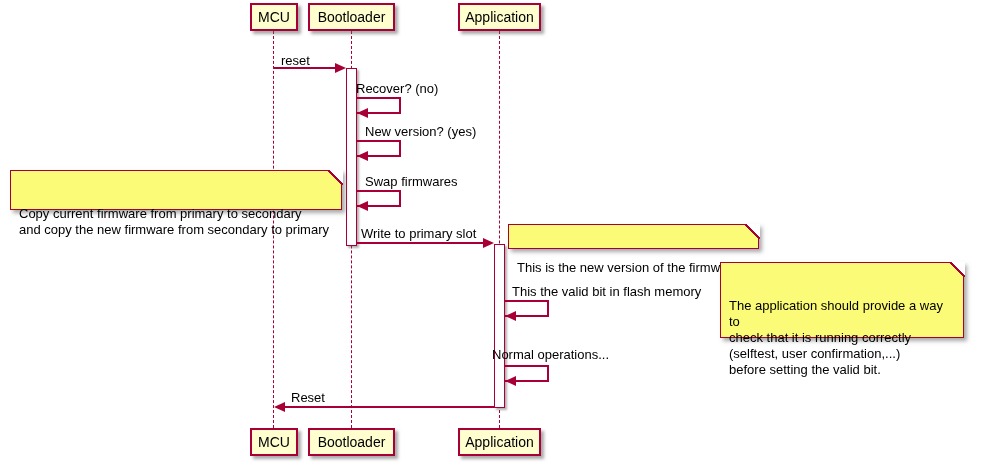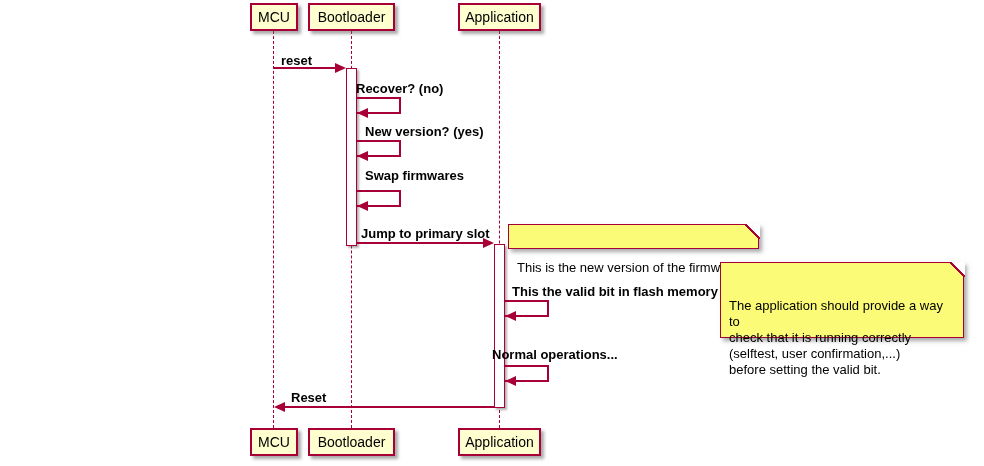--- a/index.html
+++ b/index.html
@@ -45,21 +45,20 @@
     border: 1.5px solid var(--border);
     box-shadow: 2px 2px 2px rgba(100,100,100,0.5);
     z-index: 3;
   }
   .msg-label {
     position: absolute;
     font-size: 13px;
     line-height: 15px;
     white-space: nowrap;
     z-index: 5;
-    font-weight: bold;
   }
   .hline {
     position: absolute;
     height: 0;
     border-top: 2px solid var(--border);
     z-index: 4;
   }
   .loop {
     position: absolute;
     width: 44px;
@@ -144,40 +143,45 @@
   <div class="ah-r" style="left:335px; top:63px;"></div>
 
   <div class="msg-label" style="left:356px; top:81px;">Recover? (no)</div>
   <div class="loop" style="left:357px; top:97px;"></div>
   <div class="ah-l" style="left:357px; top:108px;"></div>
 
   <div class="msg-label" style="left:365px; top:124px;">New version? (yes)</div>
   <div class="loop" style="left:357px; top:140px;"></div>
   <div class="ah-l" style="left:357px; top:151px;"></div>
 
-  <div class="msg-label" style="left:365px; top:168px;">Swap firmwares</div>
+  <div class="msg-label" style="left:365px; top:174px;">Swap firmwares</div>
   <div class="loop" style="left:357px; top:190px;"></div>
   <div class="ah-l" style="left:357px; top:201px;"></div>
 
-  <div class="msg-label" style="left:361px; top:226px;">Jump to primary slot</div>
+  <div class="msg-label" style="left:361px; top:226px;">Write to primary slot</div>
   <div class="hline" style="left:357px; top:242px; width:128px;"></div>
   <div class="ah-r" style="left:483px; top:238px;"></div>
 
   <div class="msg-label" style="left:512px; top:284px;">This the valid bit in flash memory</div>
   <div class="loop" style="left:505px; top:300px;"></div>
   <div class="ah-l" style="left:505px; top:311px;"></div>
 
   <div class="msg-label" style="left:492px; top:347px;">Normal operations...</div>
   <div class="loop" style="left:505px; top:365px;"></div>
   <div class="ah-l" style="left:505px; top:376px;"></div>
 
   <div class="msg-label" style="left:291px; top:390px;">Reset</div>
   <div class="hline" style="left:283px; top:406px; width:211px;"></div>
   <div class="ah-l" style="left:274px; top:402px;"></div>
 
+  <div class="note" style="left:10px; top:170px; width:332px; height:40px;">
+    <span class="fold"></span>
+    <span>Copy current firmware from primary to secondary
+and copy the new firmware from secondary to primary</span>
+  </div>
 
   <div class="note" style="left:508px; top:224px; width:251px; height:25px;">
     <span class="fold"></span>
     <span>This is the new version of the firmware</span>
   </div>
 
   <div class="note" style="left:720px; top:262px; width:244px; height:76px;">
     <span class="fold"></span>
     <span>The application should provide a way to
 check that it is running correctly

